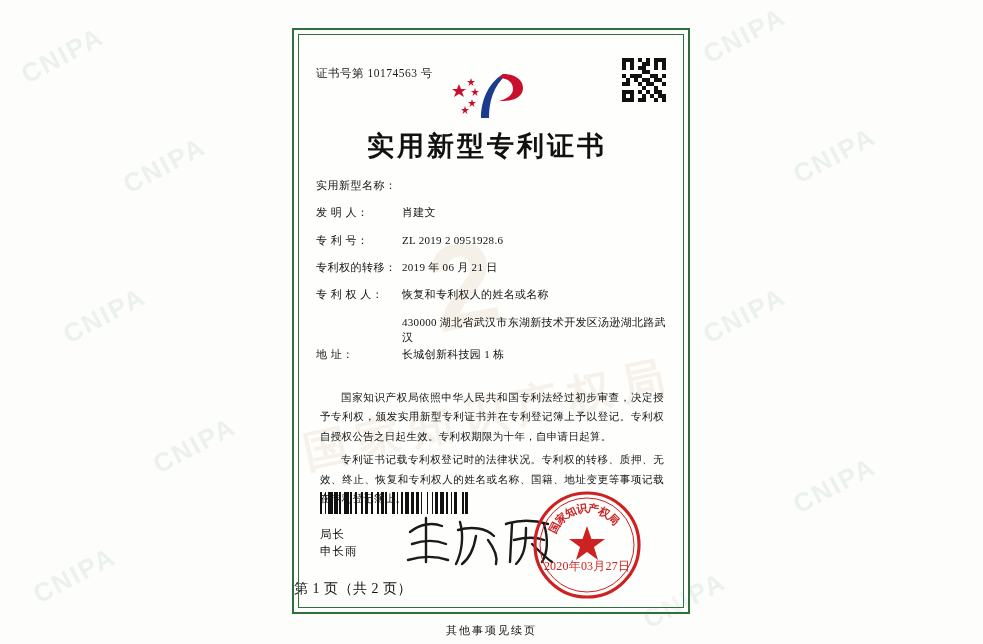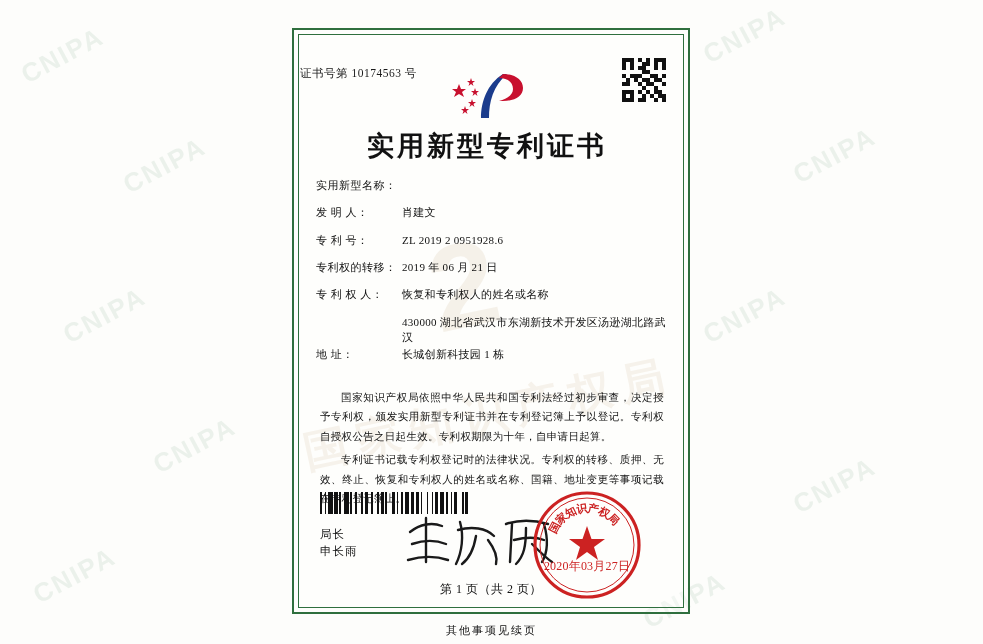--- a/index.html
+++ b/index.html
@@ -90,21 +90,21 @@
     content: "";
     position: absolute;
     left: 4px; top: 4px; right: 4px; bottom: 4px;
     border: 1px solid #2f6f3e;
     pointer-events: none;
   }
 
   
   #cert-number {
     position: absolute;
-    left: 6px;
+    left: 22px;
     top: 36px;
     font-size: 11.5px;
     color: #1a1a1a;
     letter-spacing: 0.5px;
   }
 
   
   #qr-code {
     position: absolute;
     right: 22px;
@@ -251,22 +251,22 @@
     font-size: 12px;
     color: #cc2222;
     letter-spacing: 0.2px;
   }
 
   
   #page-footer {
     position: absolute;
     left: 0; right: 0;
     bottom: 14px;
-    text-align: center;
-    font-size: 12px;
+    text-align: left;
+    font-size: 14px;
     color: #111;
     letter-spacing: 0.5px;
   }
   #bottom-note {
     position: absolute;
     left: 0; right: 0;
     bottom: 6px;
     text-align: center;
     font-size: 11px;
     color: #111;

